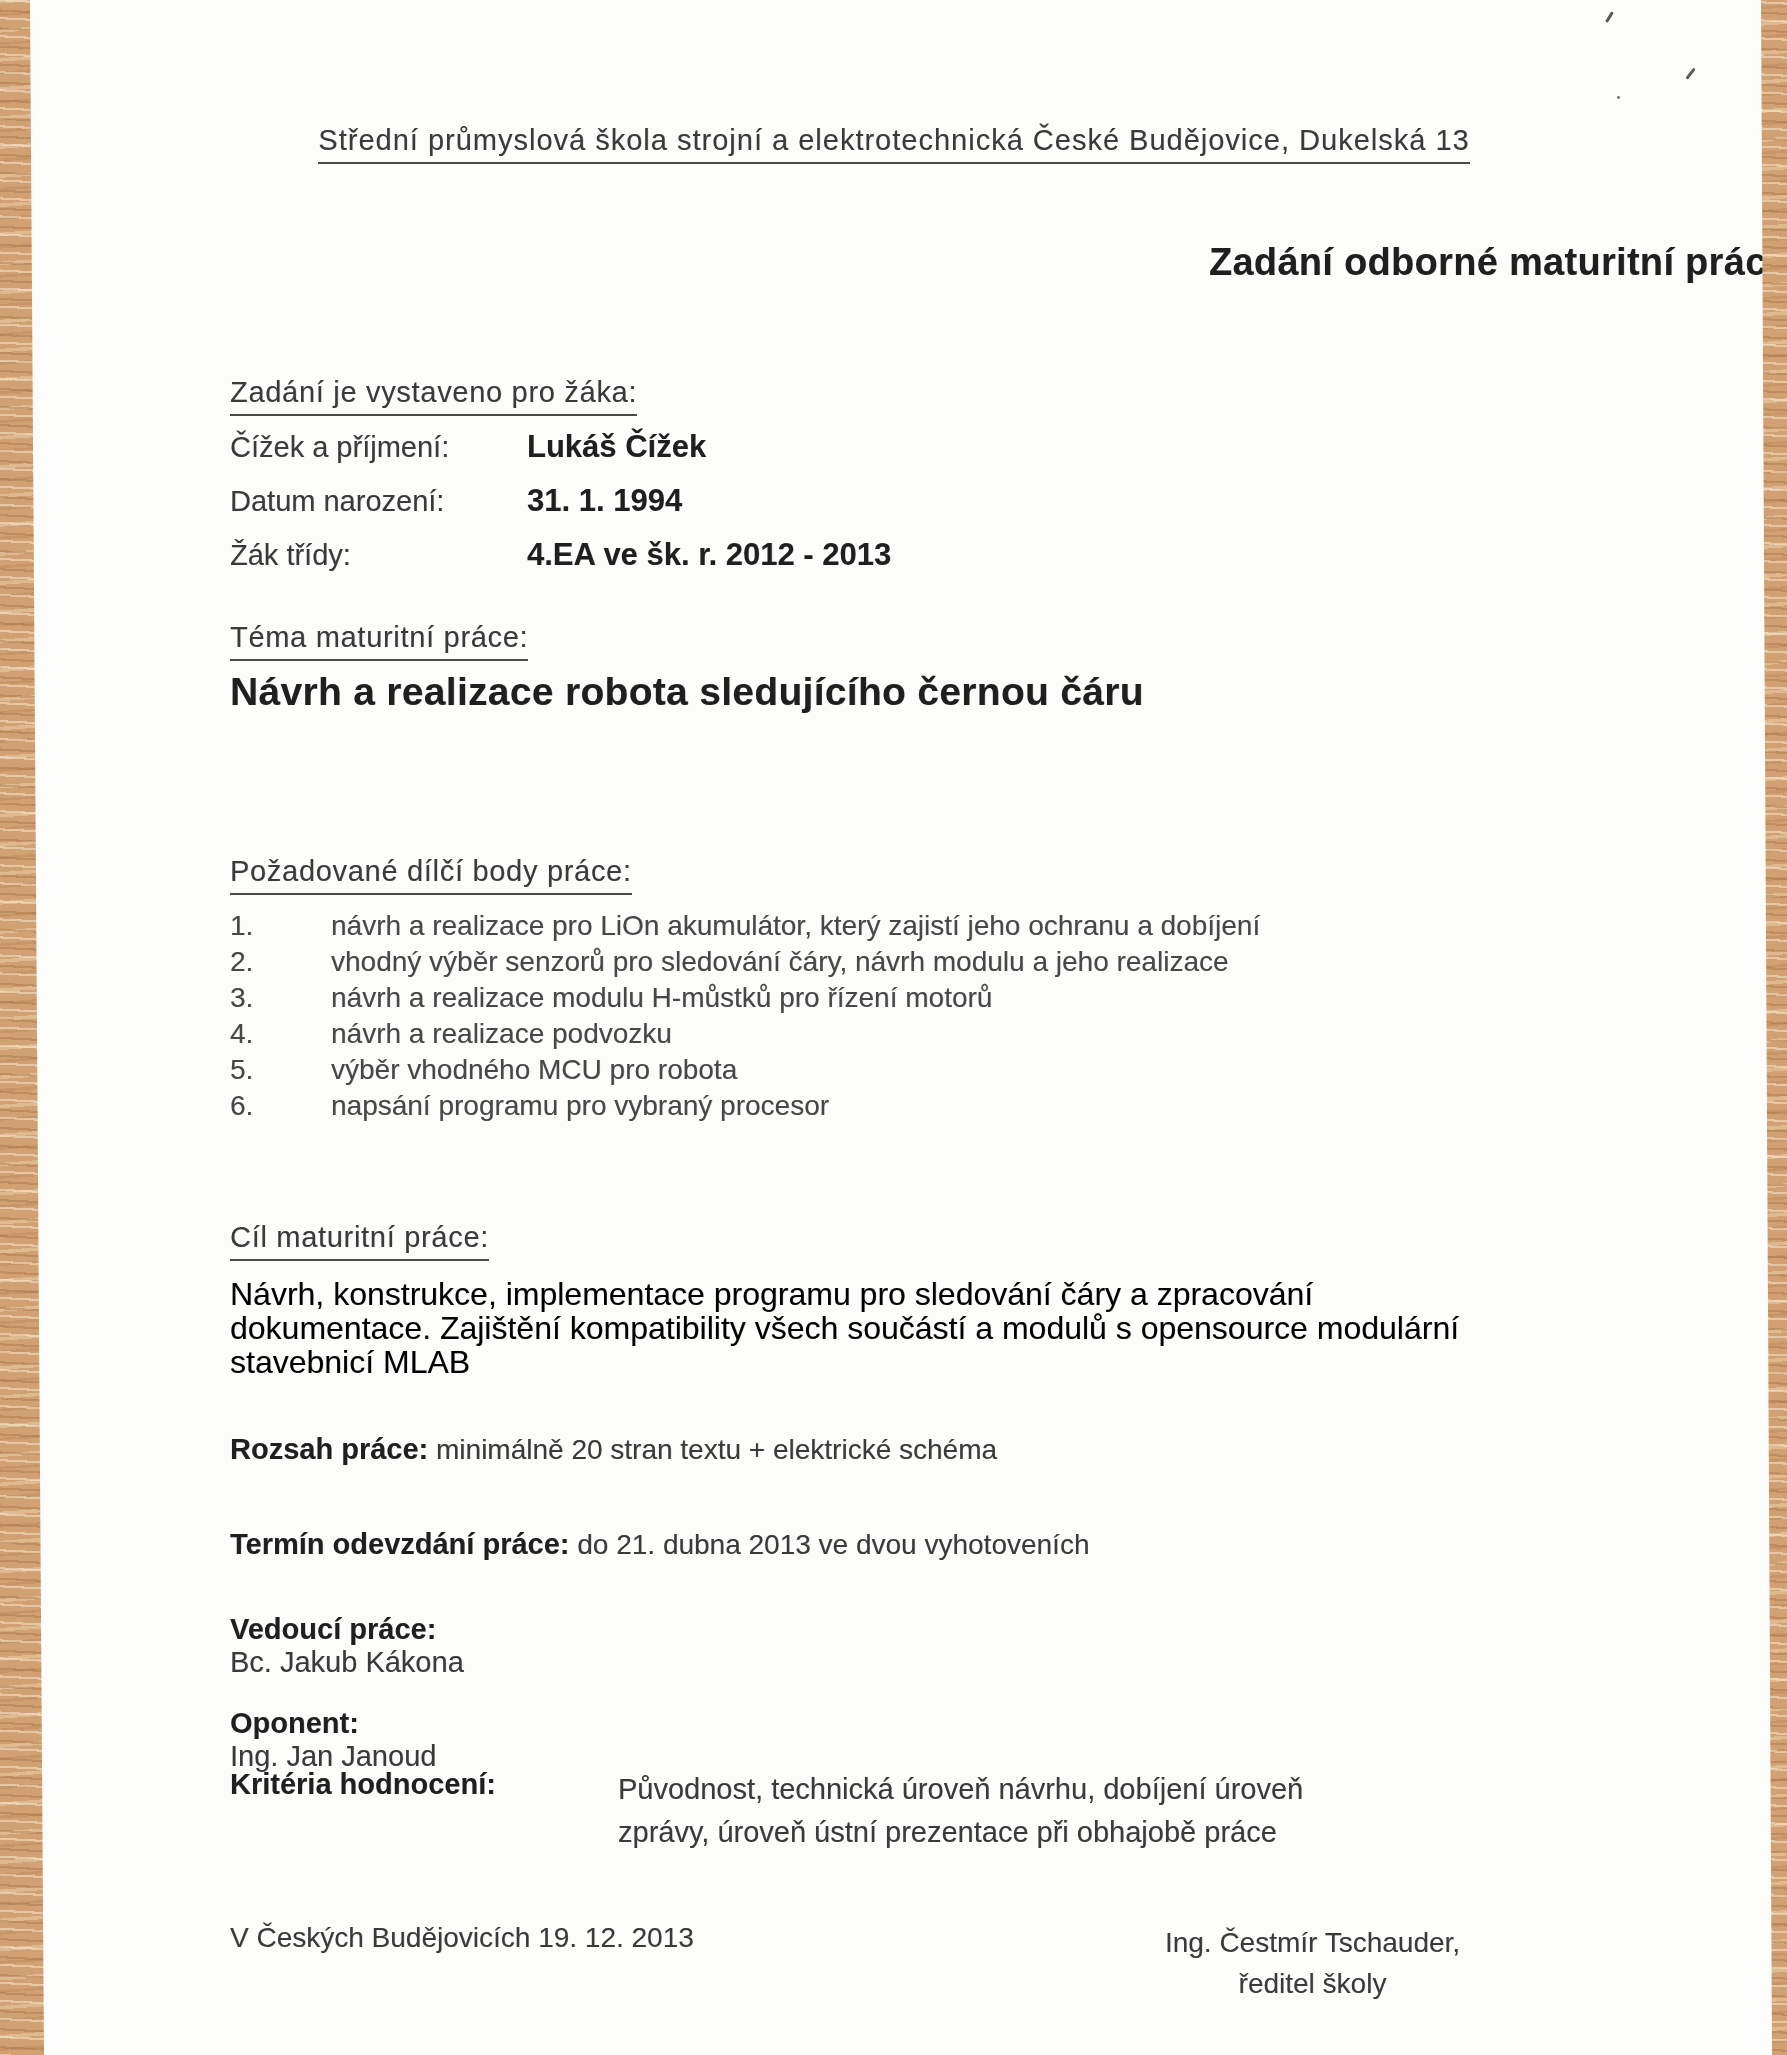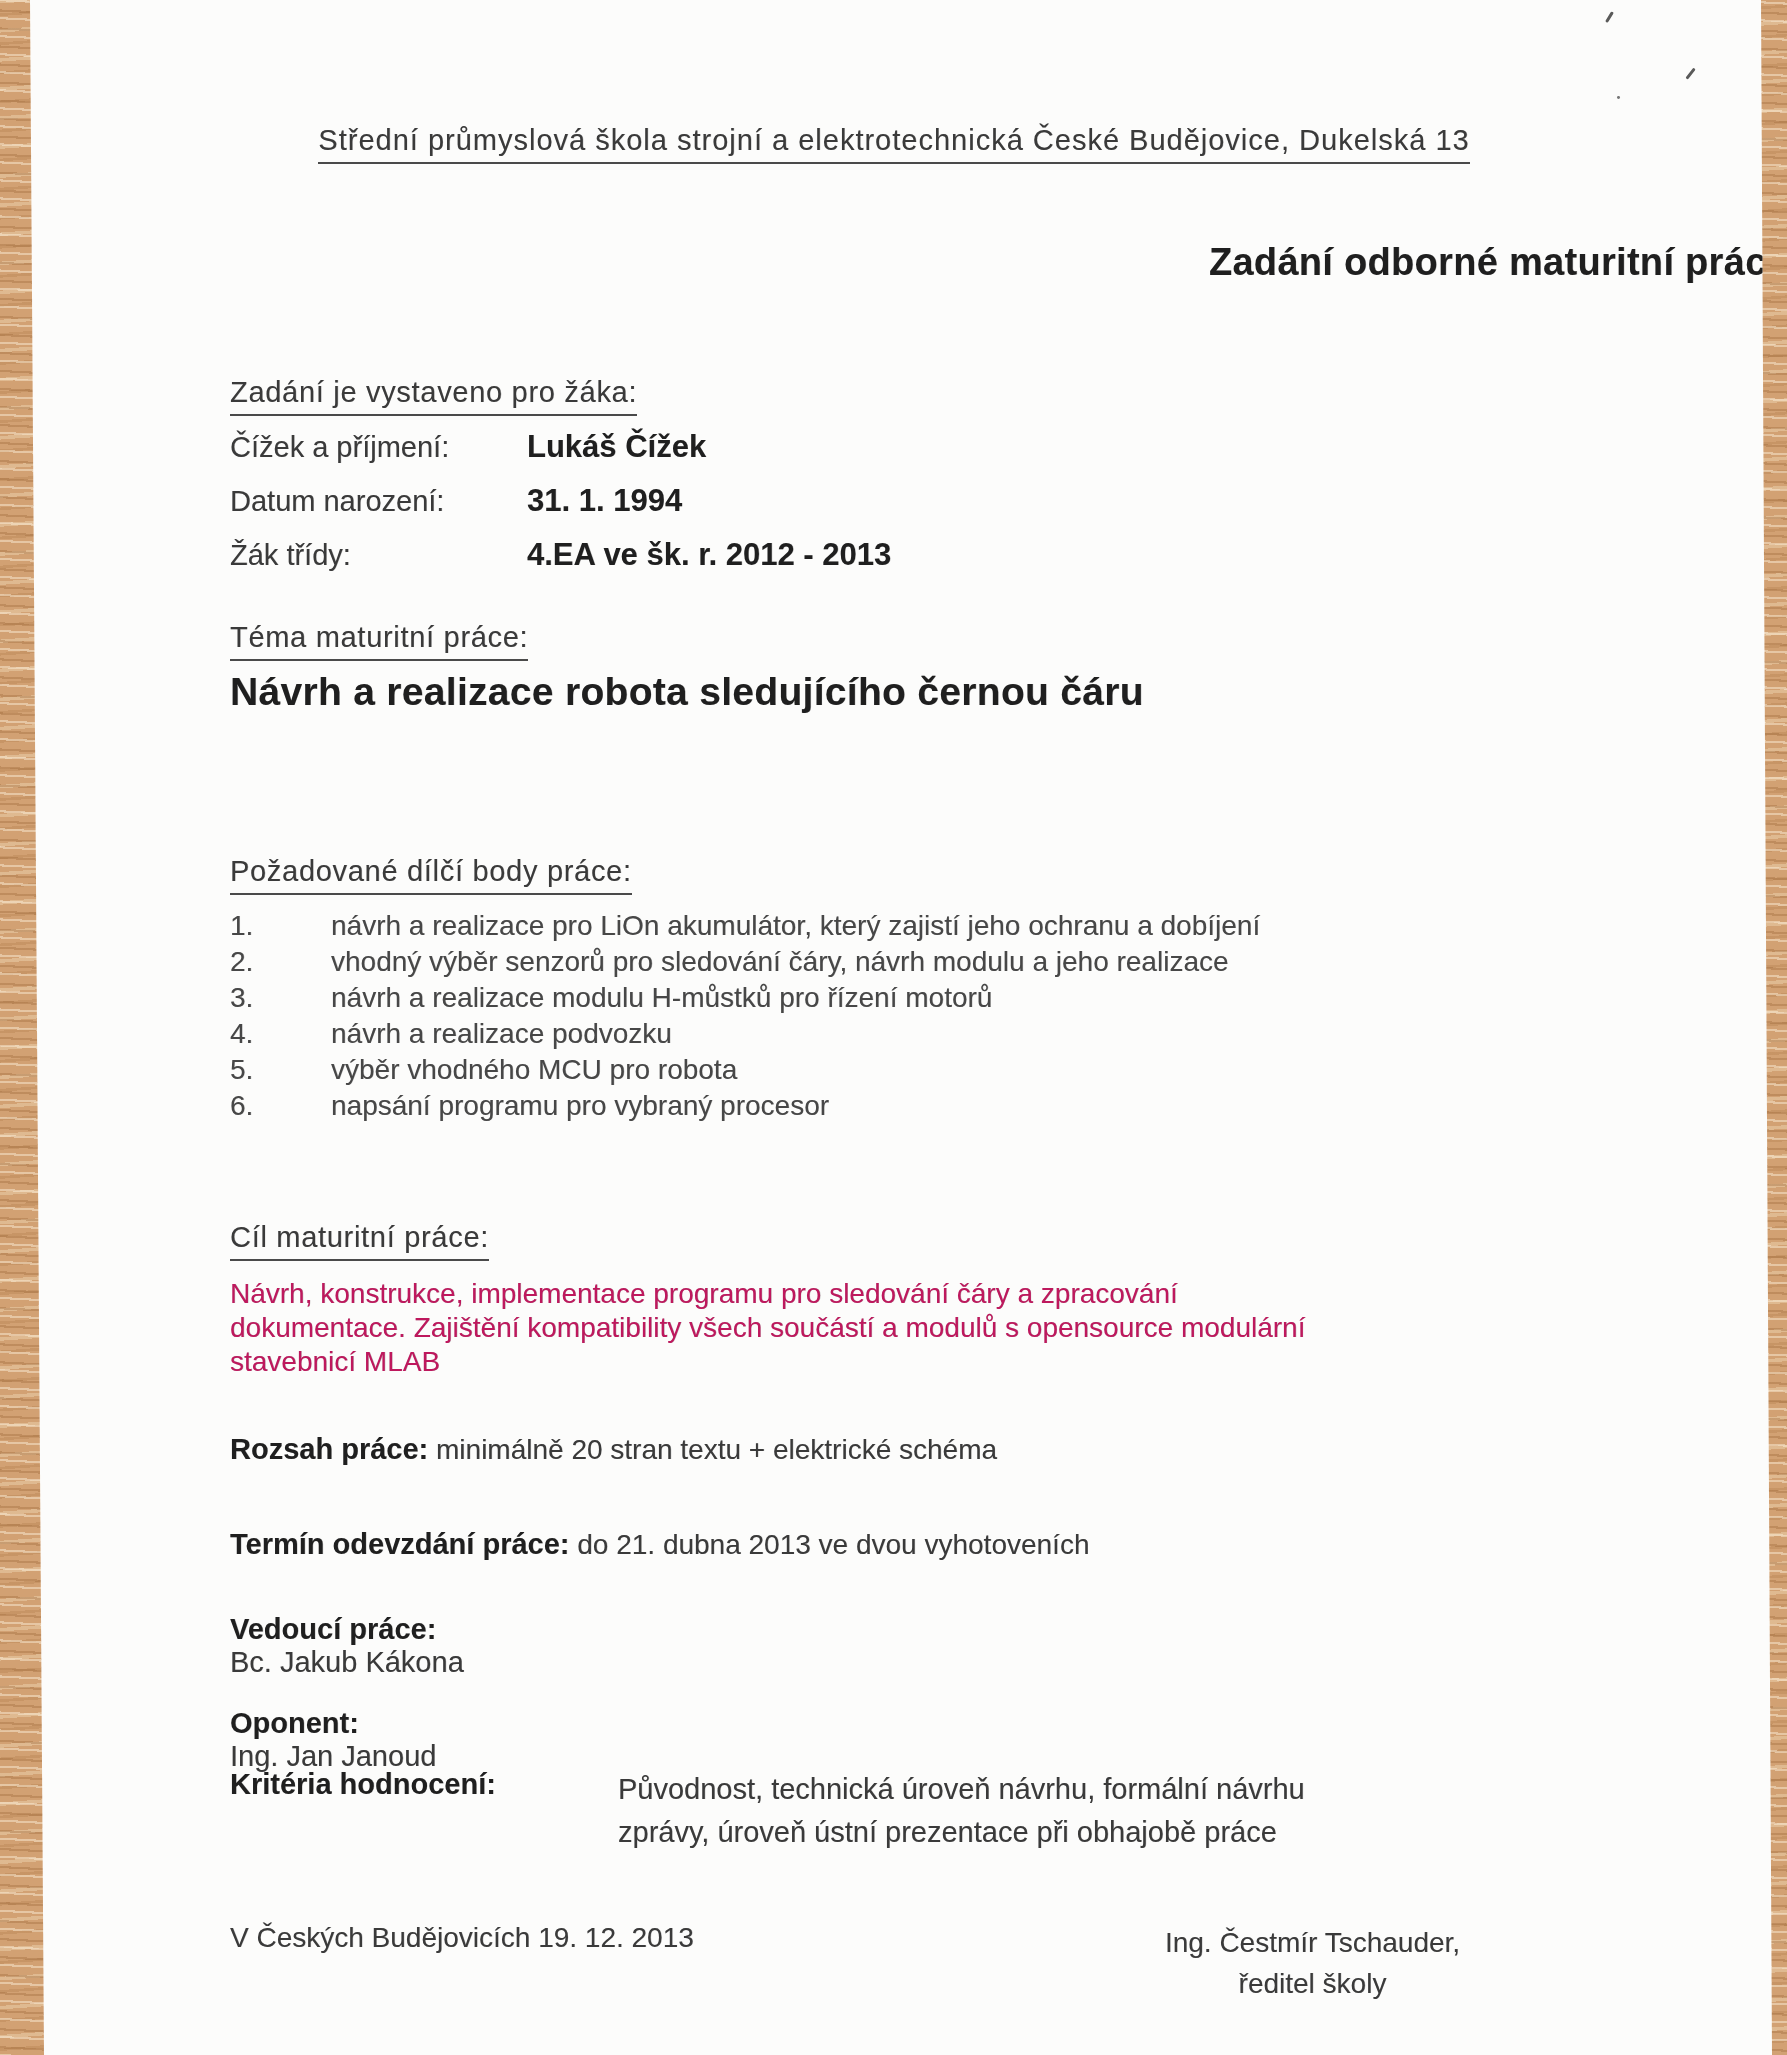--- a/index.html
+++ b/index.html
@@ -39,21 +39,21 @@
   .info-row{display:flex;margin-bottom:18px;align-items:baseline;}
   .info-row .lbl{width:297px;flex:none;}
   .info-row .val{font-size:31px;}
   #topic-heading{top:621px;left:230px;}
   #topic-title{top:670px;left:230px;font-size:39px;letter-spacing:0.3px;}
   #req-heading{top:855px;left:230px;}
   #req-list{top:908px;left:230px;font-size:28px;color:#474747;}
   .req-item{display:flex;height:36px;line-height:36px;}
   .req-item .num{width:101px;flex:none;}
   #goal-heading{top:1221px;left:230px;}
-  #goal-text{top:1277px;left:230px;font-size:28px;line-height:34px;color:#be185d;}
+  #goal-text{top:1277px;left:230px;font-size:32px;line-height:34px;color:#000000;}
   #scope-line{top:1433px;left:230px;font-size:28px;}
   #scope-line .b,#deadline-line .b{font-size:29px;}
   #deadline-line{top:1528px;left:230px;font-size:28px;}
   #people{top:1613px;left:230px;font-size:29px;}
   .person-row{display:flex;margin-bottom:28px;align-items:baseline;flex-direction:column;}
   .person-row .lbl{width:318px;flex:none;font-size:29px;}
   #criteria{top:1768px;left:230px;display:flex;font-size:29px;}
   #criteria .lbl{width:388px;flex:none;font-size:29px;}
   #criteria .lines{line-height:43px;}
   #place-date{top:1922px;left:230px;font-size:28px;}
@@ -158,21 +158,21 @@
     </div>
     <div class="person-row">
       <span class="lbl b">Oponent:</span>
       <span>Ing. Jan Janoud</span>
     </div>
   </div>
 
   <div id="criteria" class="abs txt">
     <span class="lbl b">Kritéria hodnocení:</span>
     <span class="lines">
-      <div>Původnost, technická úroveň návrhu, formální návrhu</div>
+      <div>Původnost, technická úroveň návrhu, dobíjení úroveň</div>
       <div>zprávy, úroveň ústní prezentace při obhajobě práce</div>
     </span>
   </div>
 
   <div id="place-date" class="abs txt">V Českých Budějovicích 19. 12. 2013</div>
 
   <div id="signature" class="abs txt">
     <div>Ing. Čestmír Tschauder,</div>
     <div>ředitel školy</div>
   </div>

